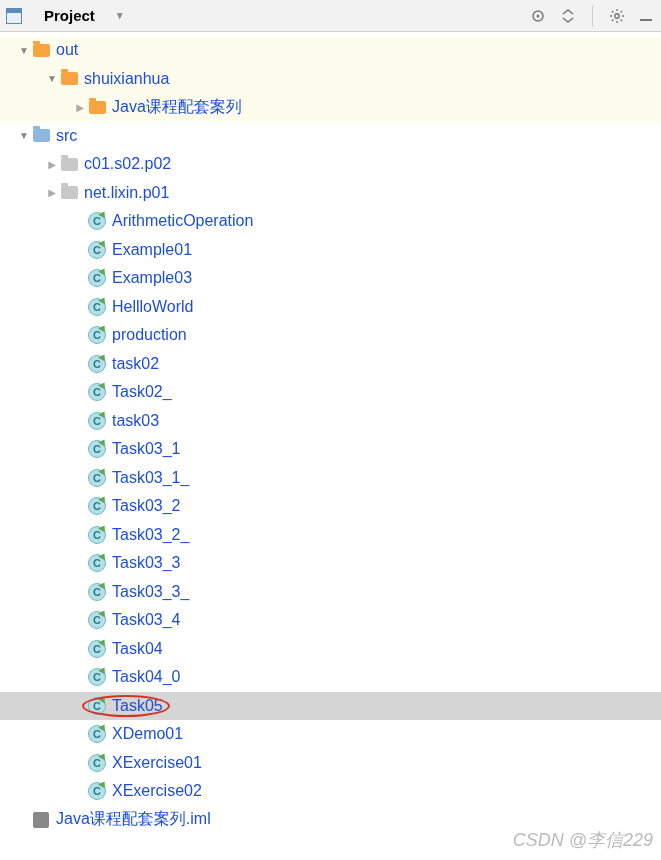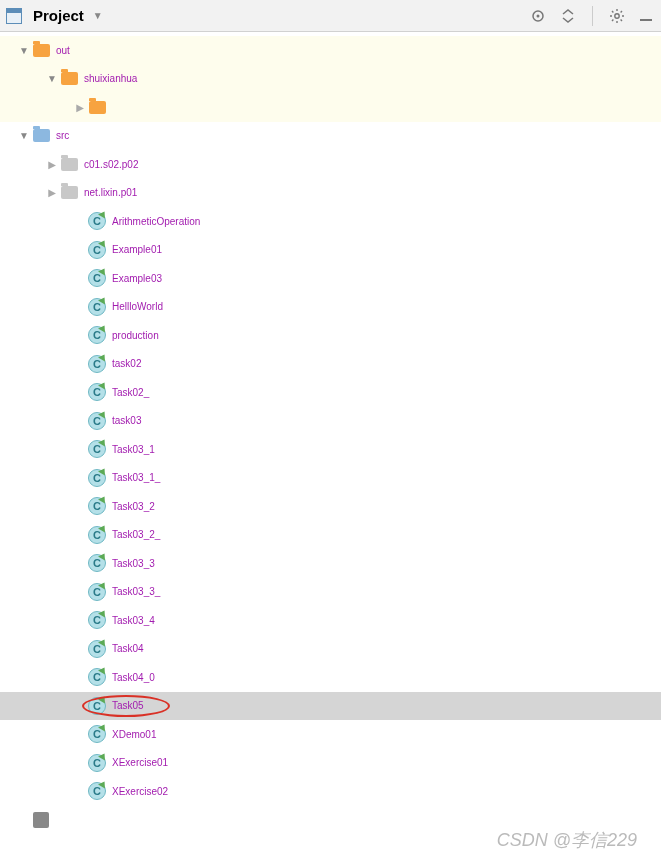--- a/index.html
+++ b/index.html
@@ -15,21 +15,21 @@
     }
     .toolbar {
       height: 32px;
       background: #f2f2f2;
       border-bottom: 1px solid #d1d1d1;
       display: flex;
       align-items: center;
       padding: 0 6px;
       justify-content: space-between;
     }
-    .toolbar-left { display: flex; align-items: center; gap: 7px; }
+    .toolbar-left { display: flex; align-items: center; gap: 18px; }
     .toolbar-right { display: flex; align-items: center; gap: 10px; }
     .project-icon {
       width: 16px; height: 16px;
       border: 1.5px solid #5c8db8;
       background: #e8f0f7;
       position: relative;
     }
     .project-icon::after {
       content: "";
       position: absolute;
@@ -72,31 +72,31 @@
       background: #b4e0e8; border: 1px solid #6fb8c4;
       position: relative; display: flex; align-items: center; justify-content: center;
       color: #2a7a88; font-weight: bold; font-size: 11px; font-family: Arial;
     }
     .class-icon::after {
       content:""; position:absolute; top:-2px; right:-2px;
       width:0; height:0; border-left:4px solid transparent; border-right:4px solid transparent;
       border-bottom:6px solid #5caa56; transform: rotate(30deg);
     }
     .iml-icon { width: 16px; height: 16px; background: #888; border-radius: 2px; }
-    .label { color: #a21caf; font-size: 10px; }
+    .label { color: #1d4ed8; font-size: 16px; }
     .circle-highlight {
       position: absolute;
       border: 2.5px solid #d93025;
       border-radius: 50% / 50%;
       width: 88px; height: 22px;
       pointer-events: none;
     }
     .watermark {
       position: absolute;
-      bottom: 8px; right: 24px;
+      bottom: 8px; right: 8px;
       color: rgba(140,140,140,0.6);
       font-size: 18px; font-style: italic;
       font-family: Arial;
     }
     .minimize-btn {
       width: 18px; height: 18px; display:flex; align-items:center; justify-content:center;
       cursor: pointer;
     }
   </style>
 </head>
@@ -151,20 +151,21 @@
         <span class="folder-orange"></span>
       </span>
       <span class="label">shuixianhua</span>
     </div>
     <div class="tree-row highlighted">
       <span class="indent" style="width: 68px;"></span>
       <span class="arrow" style="color: rgb(170, 170, 170);">▶</span>
       <span class="node-icon">
         <span class="folder-orange"></span>
       </span>
+      <span class="label">Java课程配套案列</span>
     </div>
     <div class="tree-row">
       <span class="indent" style="width: 12px;"></span>
       <span class="arrow" style="color: rgb(136, 136, 136);">▼</span>
       <span class="node-icon">
         <span class="folder-blue"></span>
       </span>
       <span class="label">src</span>
     </div>
     <div class="tree-row">
@@ -351,16 +352,17 @@
         <span class="class-icon">C</span>
       </span>
       <span class="label">XExercise02</span>
     </div>
     <div class="tree-row">
       <span class="indent" style="width: 12px;"></span>
       <span class="arrow blank">▶</span>
       <span class="node-icon">
         <span class="iml-icon"></span>
       </span>
+      <span class="label">Java课程配套案列.iml</span>
     </div>
   </div>
 
 <div class="watermark">CSDN @李信229</div>
 
 </body></html>

